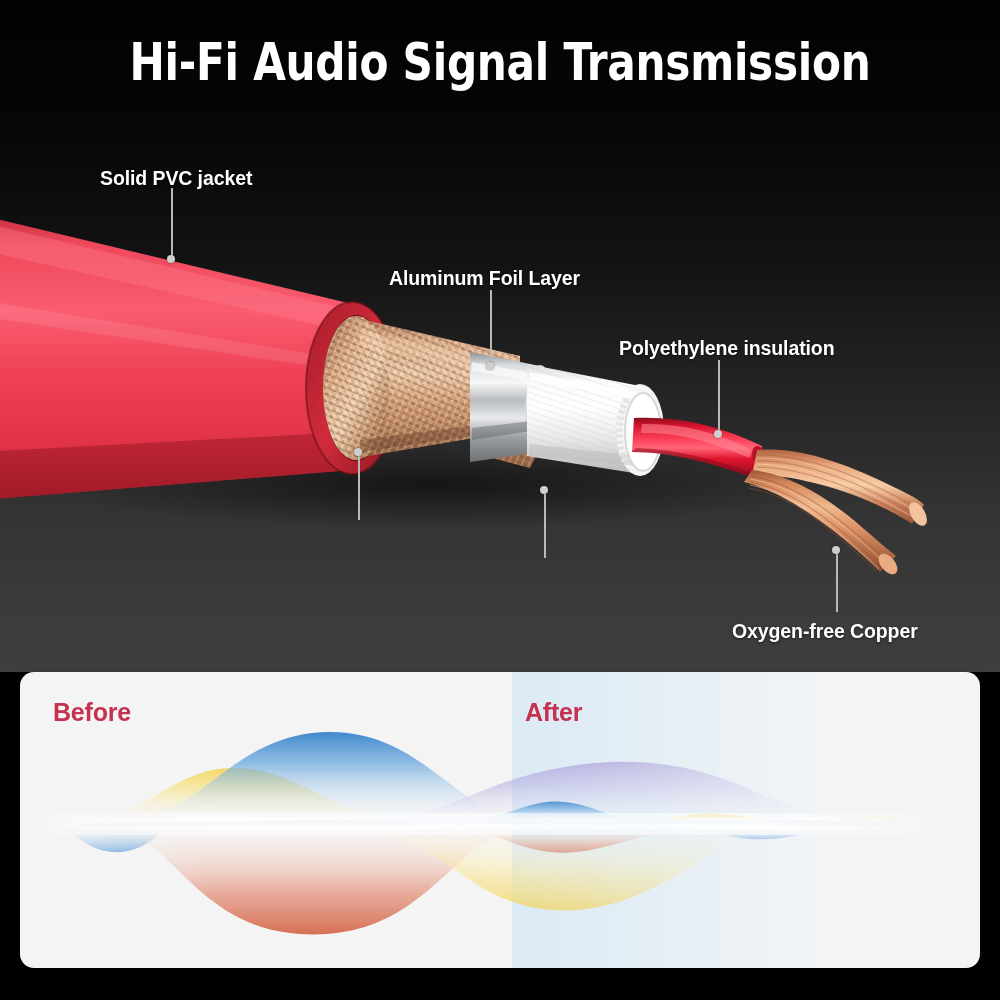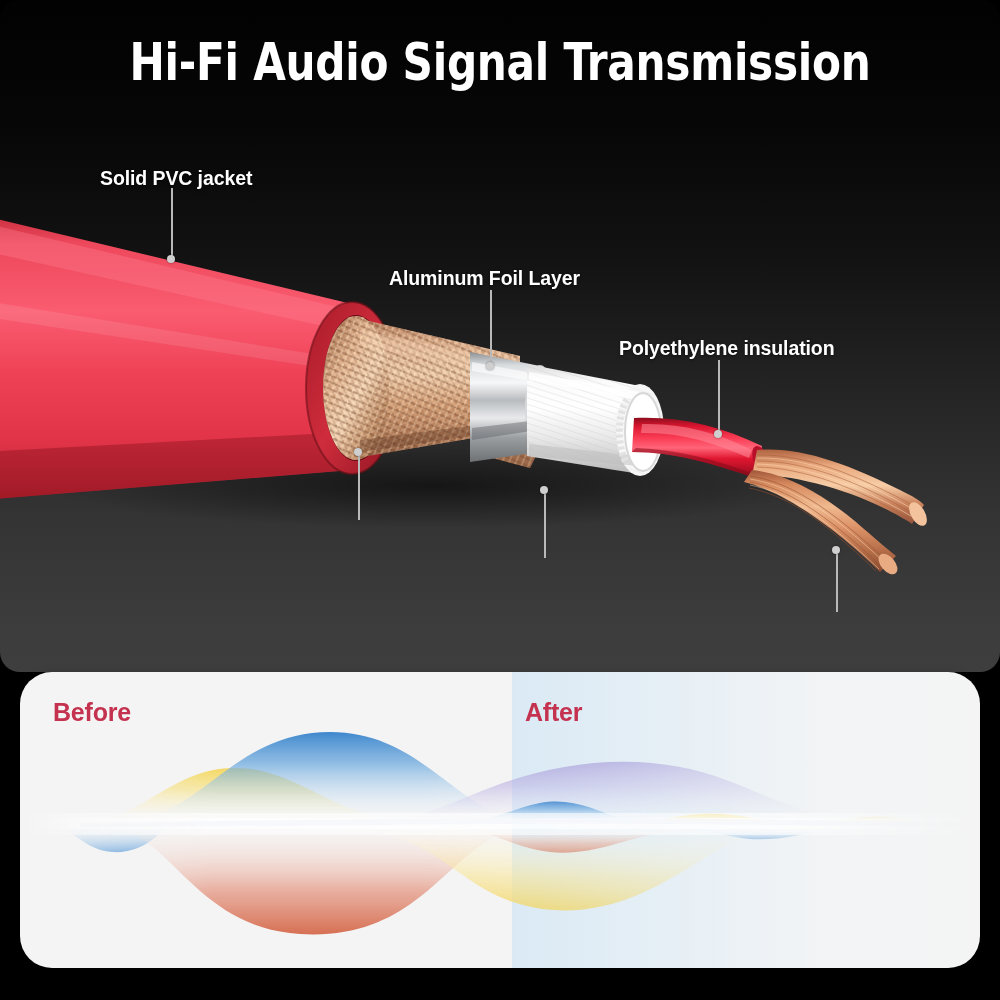--- a/index.html
+++ b/index.html
@@ -8,21 +8,20 @@
     font-family:"Liberation Sans","DejaVu Sans",sans-serif;
     background:#000;
   }
   #stage{position:relative;width:1000px;height:1000px;overflow:hidden;}
 
   
   .hero{
     position:absolute;left:0;top:0;width:1000px;height:672px;
     background:linear-gradient(180deg,#020202 0%,#060606 18%,#121212 38%,#242424 58%,#333333 76%,#3c3c3c 92%,#3e3e3e 100%);
     overflow:hidden;
-    border-radius:20px;
   }
   .title{
     position:absolute;left:0;top:34px;width:1000px;text-align:center;
     color:#ffffff;font-size:51px;line-height:58px;font-weight:700;
     letter-spacing:-0.3px;
     font-family:"DejaVu Sans Condensed","Liberation Sans Narrow","Liberation Sans",sans-serif;
     transform:scaleX(0.92);transform-origin:50% 50%;
     white-space:nowrap;
   }
 
@@ -32,21 +31,21 @@
   .leader{position:absolute;background:#b9b9b9;width:1.6px;transform-origin:top center;}
   .leaddot{position:absolute;width:8px;height:8px;border-radius:50%;
            background:#cfcfcf;box-shadow:0 0 2px rgba(0,0,0,.5);}
 
   
   .cableWrap{position:absolute;left:0;top:0;width:1000px;height:672px;}
 
   
   .panel{
     position:absolute;left:20px;top:672px;width:960px;height:296px;
-    border-radius:32px;background:#f4f4f4;overflow:hidden;
+    border-radius:14px;background:#f4f4f4;overflow:hidden;
     box-shadow:0 3px 10px rgba(0,0,0,.35);
   }
   .panel .afterband{
     position:absolute;left:492px;top:0;width:468px;height:296px;
     background:linear-gradient(90deg,rgba(214,232,245,.85) 0%,rgba(222,236,246,.72) 28%,rgba(238,244,248,.35) 66%,rgba(244,246,248,.06) 100%);
   }
   .tag{position:absolute;font-weight:700;font-size:25px;color:#c43250;letter-spacing:-0.2px;}
   .tag.before{left:33px;top:26px;}
   .tag.after{left:505px;top:26px;}
   svg{display:block;}
@@ -259,20 +258,21 @@
     <div class="cal" style="left:619px;top:337px;">Polyethylene insulation</div>
 
     <div class="leader" style="left:358px;top:456px;height:64px;"></div>
     <div class="leaddot" style="left:354px;top:448px;"></div>
 
     <div class="leader" style="left:544px;top:494px;height:64px;"></div>
     <div class="leaddot" style="left:540px;top:486px;"></div>
 
     <div class="leader" style="left:836px;top:554px;height:58px;"></div>
     <div class="leaddot" style="left:832px;top:546px;"></div>
+    <div class="cal" style="left:732px;top:620px;">Oxygen-free Copper</div>
   </div>
 
   <div class="panel">
 
     <div class="afterband"></div>
 
     <svg width="960" height="296" viewBox="0 0 960 296" style="position:absolute;left:0;top:0;">
       <defs>
 
         <linearGradient id="wBlueUp" x1="0" y1="0" x2="0" y2="1">

